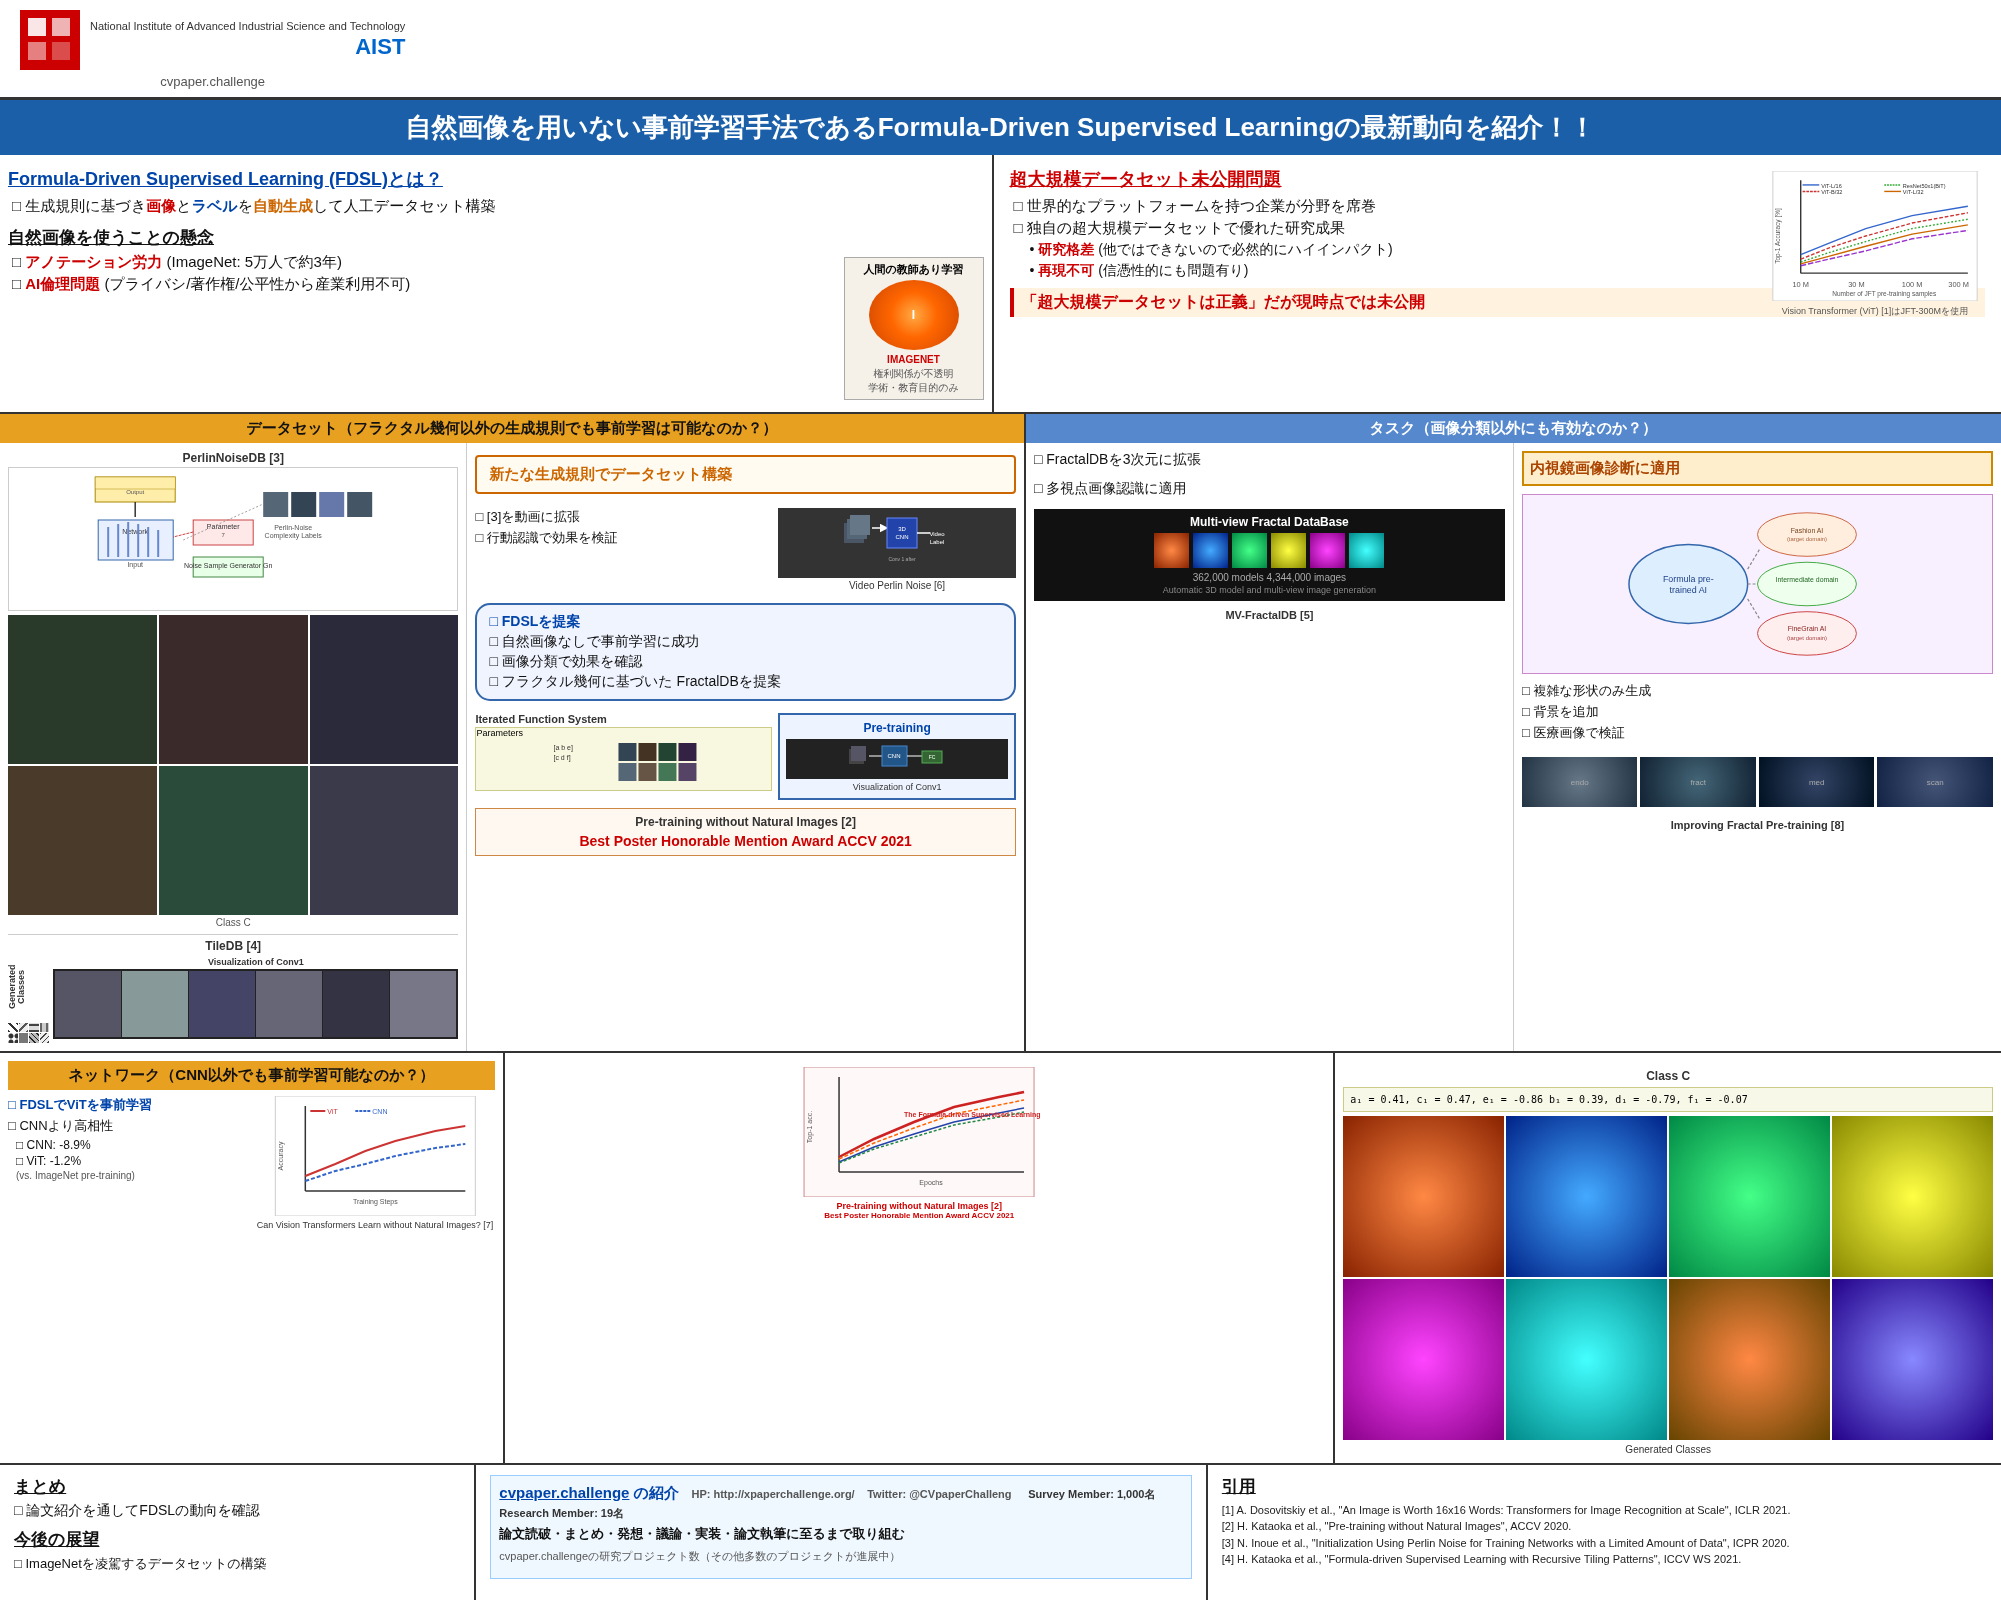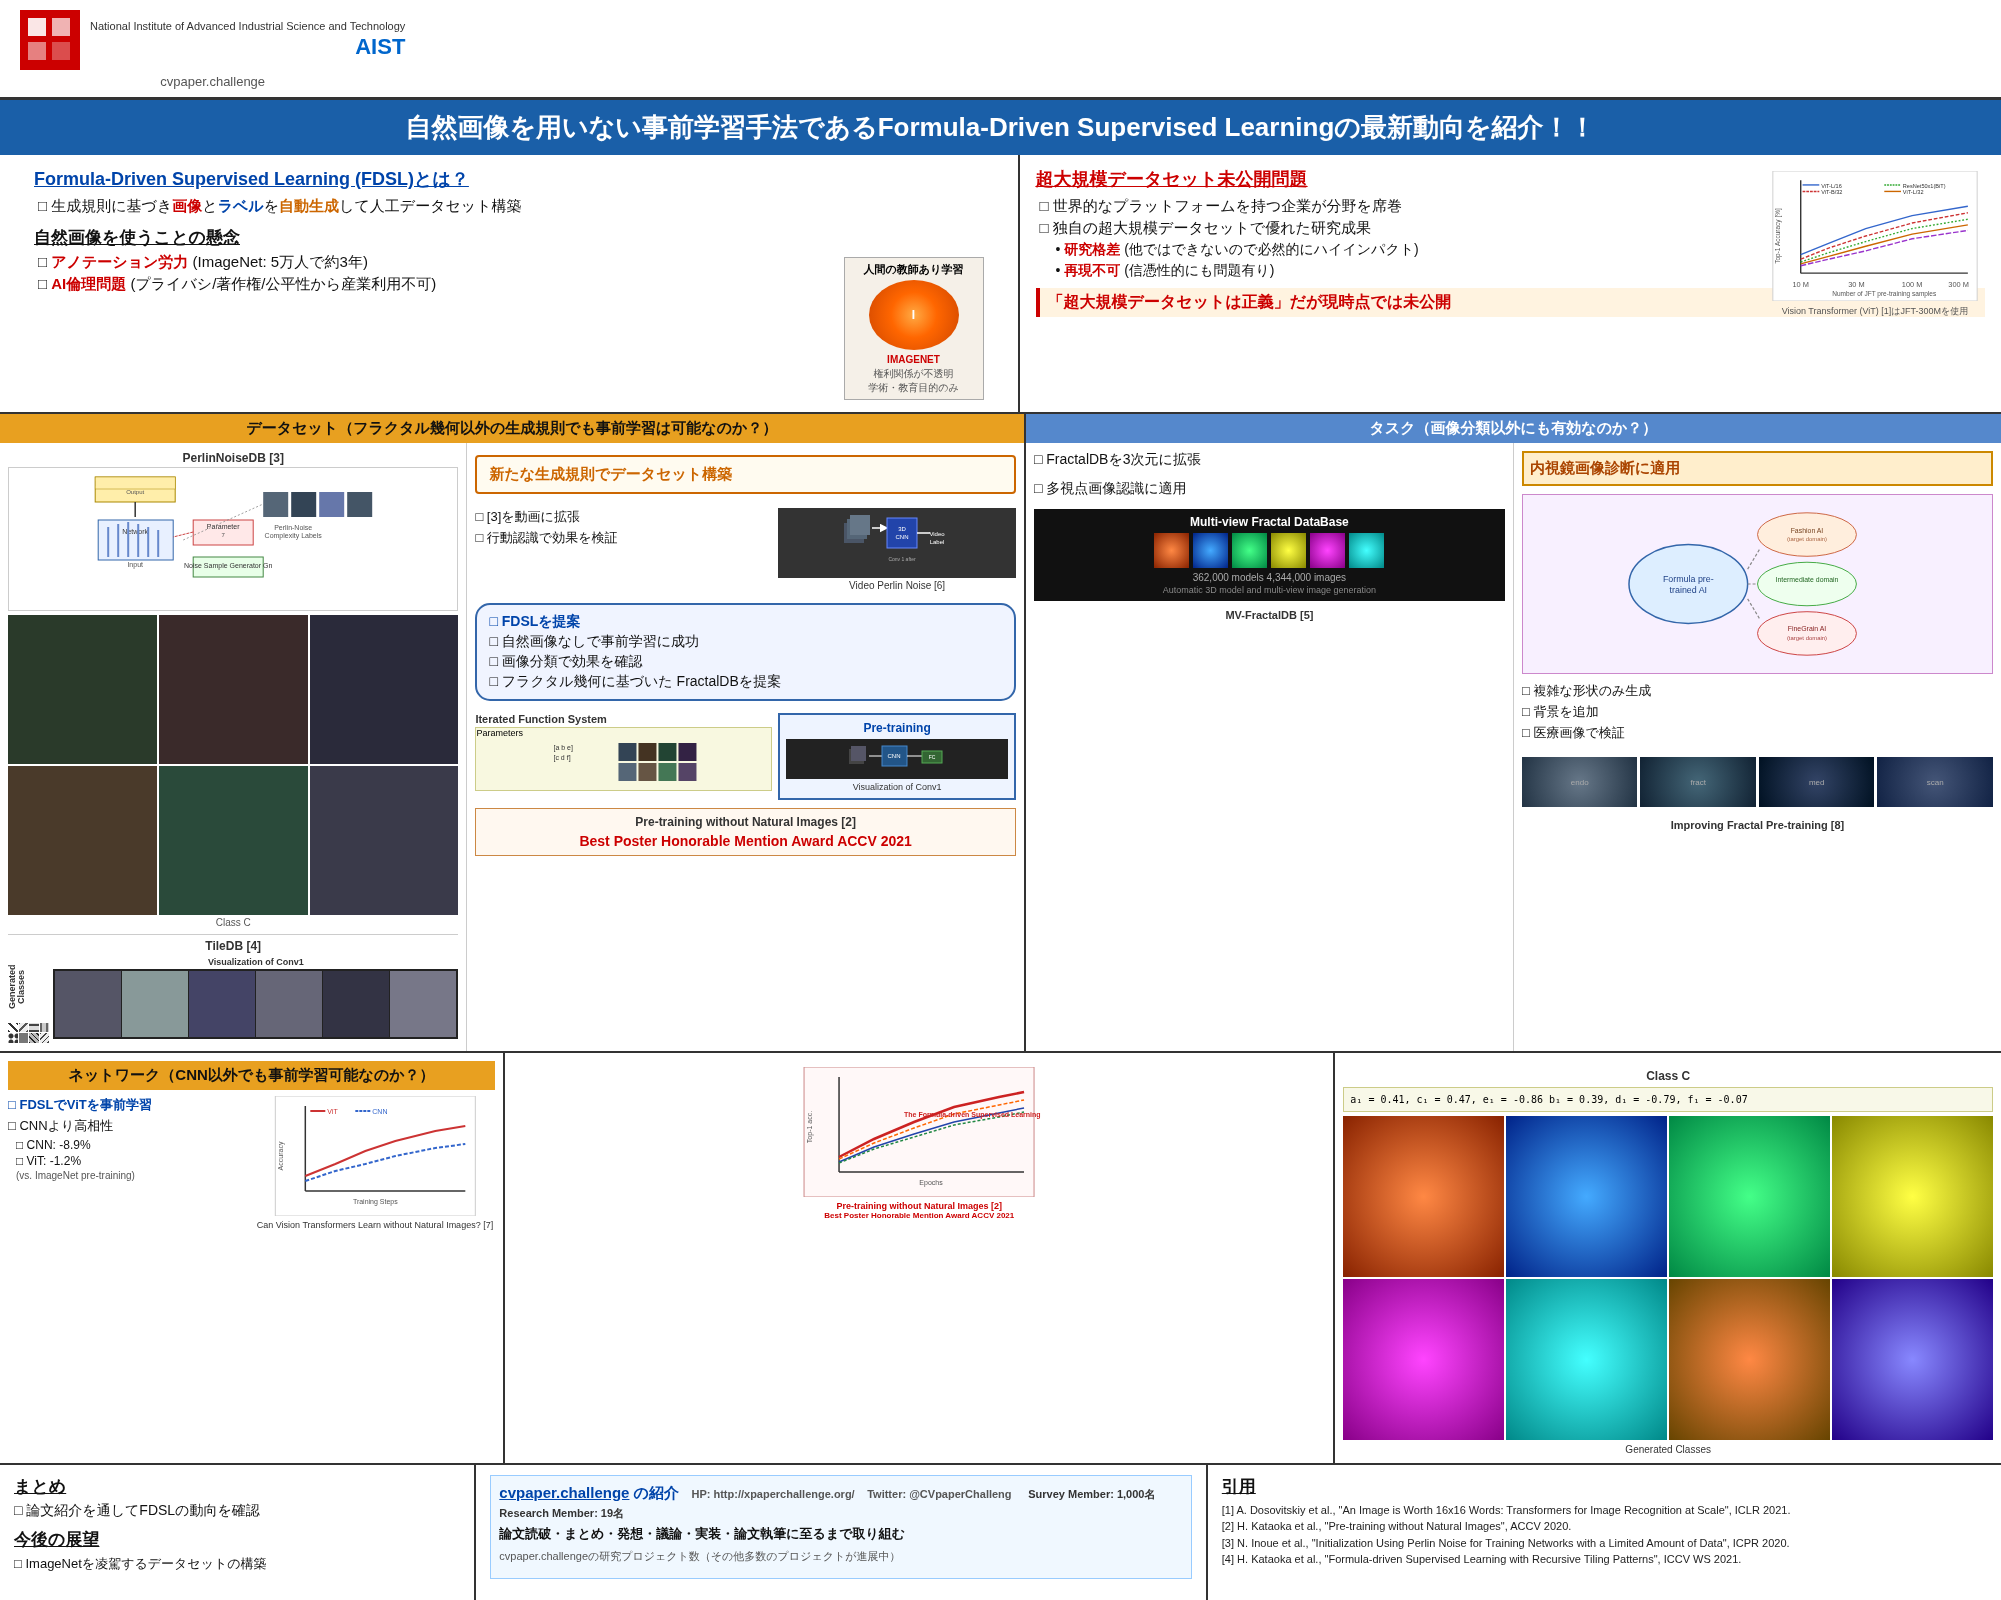--- a/index.html
+++ b/index.html
@@ -70,21 +70,21 @@
       padding: 10px 20px;
     }
 
     
     .top-two-col {
       display: flex;
       border-bottom: 2px solid #333;
     }
     .top-left {
       flex: 1;
-      padding: 12px 34px;
+      padding: 12px 8px;
       border-right: 2px solid #333;
     }
     .top-right {
       flex: 1;
       padding: 12px 16px;
     }
 
     .section-heading {
       font-size: 18px;
       font-weight: bold;

